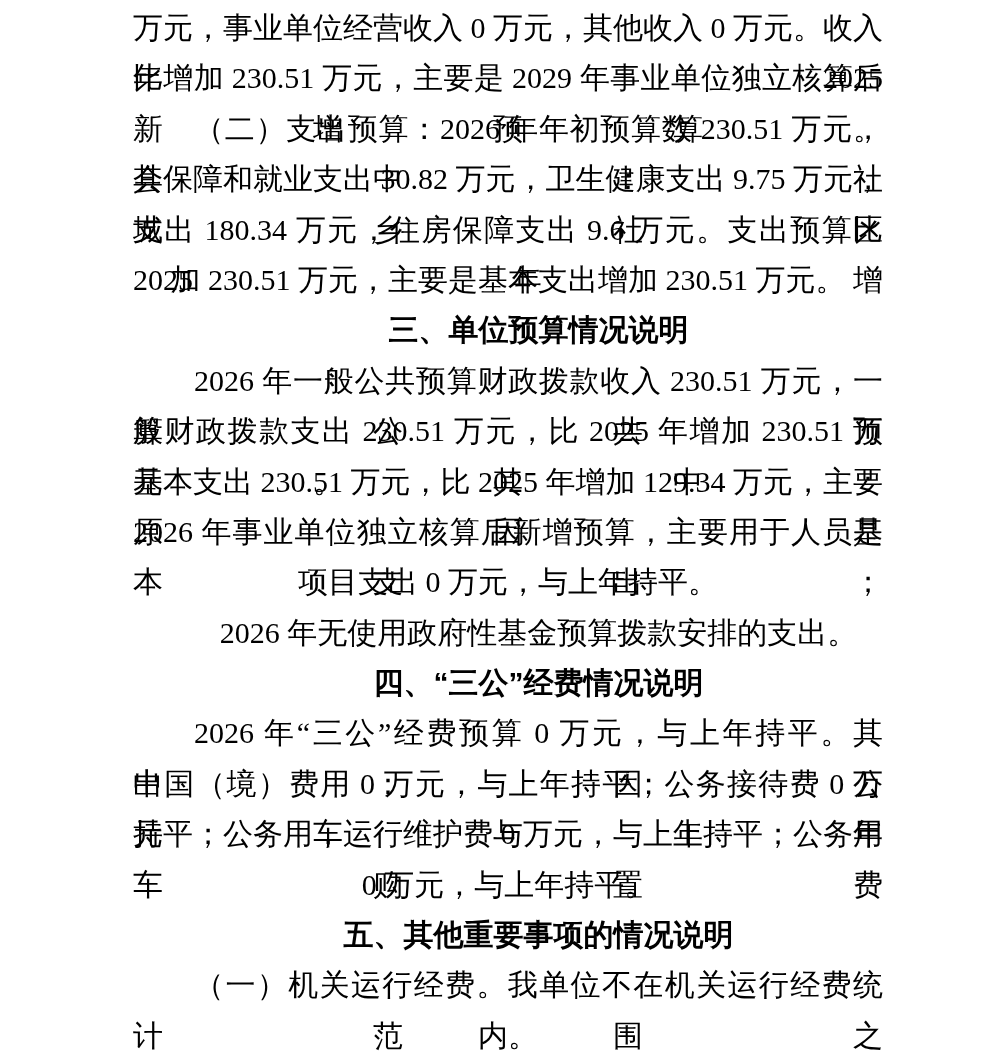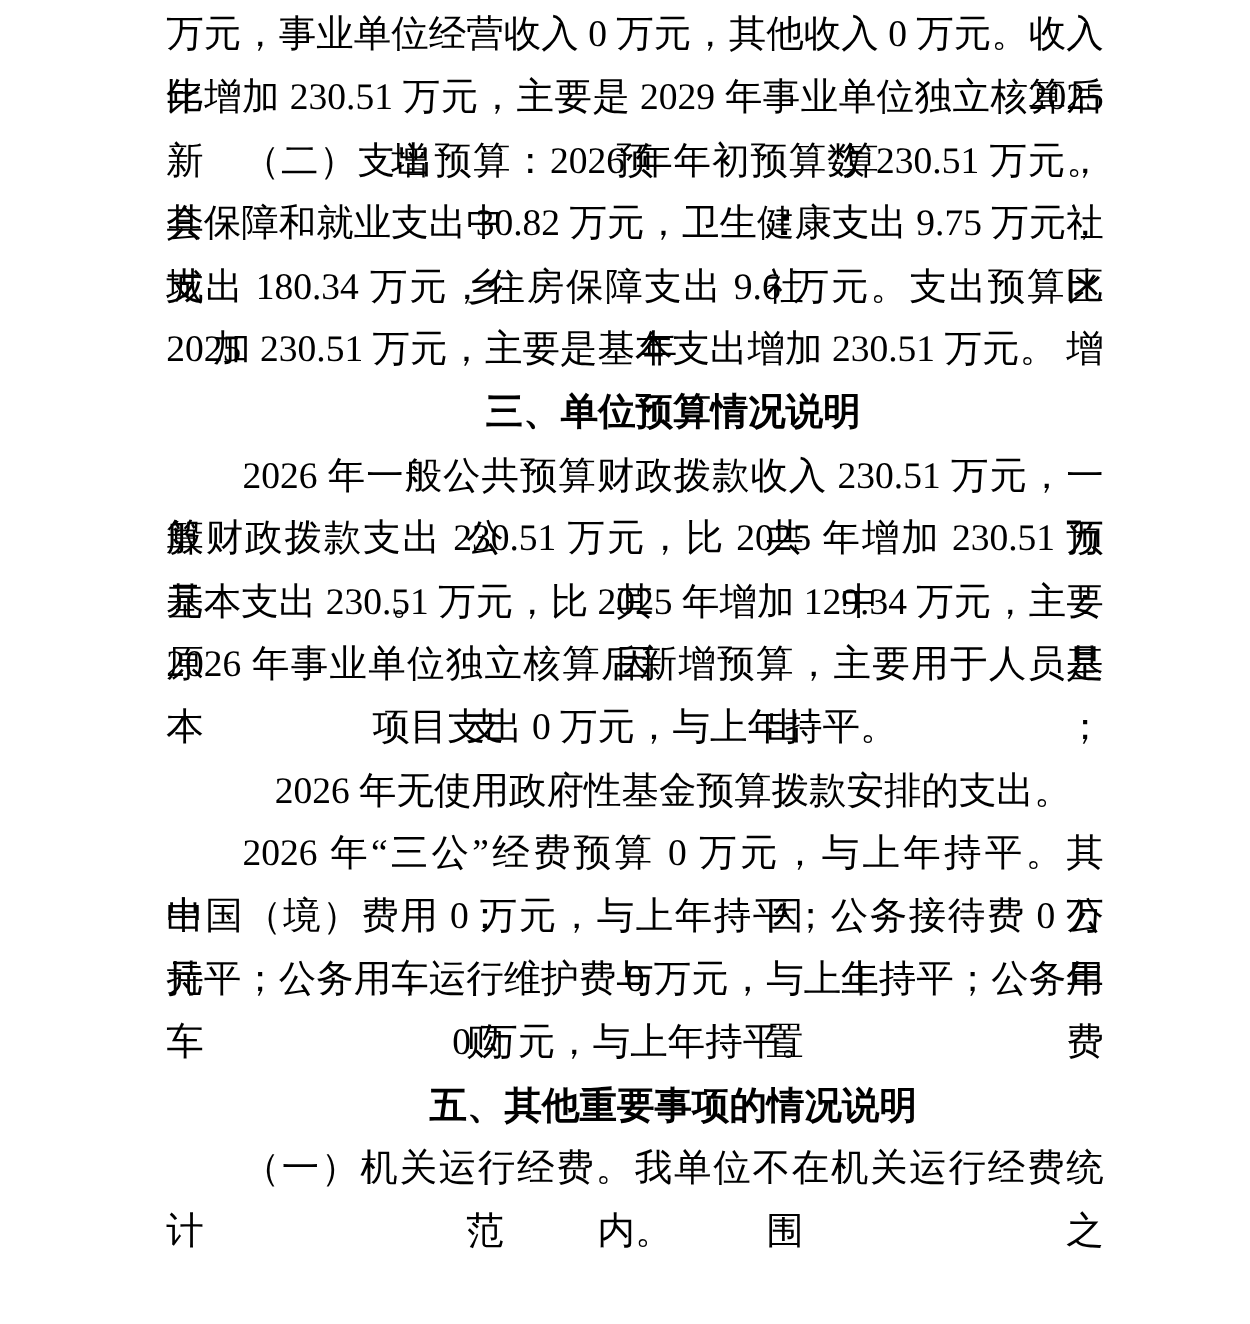--- a/index.html
+++ b/index.html
@@ -58,20 +58,21 @@
       <div class="line justify"><span>会保障和就业支出 30.82 万元，卫生健康支出 9.75 万元，城乡社区</span></div>
       <div class="line justify"><span>支出 180.34 万元，住房保障支出 9.6 万元。支出预算比 2025 年增</span></div>
       <div class="line"><span>加 230.51 万元，主要是基本支出增加 230.51 万元。</span></div>
       <div class="line heading indent"><span>三、单位预算情况说明</span></div>
       <div class="line indent justify"><span>2026 年一般公共预算财政拨款收入 230.51 万元，一般公共预</span></div>
       <div class="line justify"><span>算财政拨款支出 230.51 万元，比 2025 年增加 230.51 万元。其中：</span></div>
       <div class="line justify"><span>基本支出 230.51 万元，比 2025 年增加 129.34 万元，主要原因是</span></div>
       <div class="line justify"><span>2026 年事业单位独立核算后新增预算，主要用于人员基本支出；</span></div>
       <div class="line"><span>项目支出 0 万元，与上年持平。</span></div>
       <div class="line indent"><span>2026 年无使用政府性基金预算拨款安排的支出。</span></div>
+      <div class="line heading indent"><span>四、“三公”经费情况说明</span></div>
       <div class="line indent justify"><span>2026 年“三公”经费预算 0 万元，与上年持平。其中：因公</span></div>
       <div class="line justify"><span>出国（境）费用 0 万元，与上年持平；公务接待费 0 万元，与上年</span></div>
       <div class="line justify"><span>持平；公务用车运行维护费 0 万元，与上年持平；公务用车购置费</span></div>
       <div class="line"><span>0 万元，与上年持平。</span></div>
       <div class="line heading indent"><span>五、其他重要事项的情况说明</span></div>
       <div class="line indent justify"><span>（一）机关运行经费。我单位不在机关运行经费统计范围之</span></div>
       <div class="line"><span>内。</span></div>
     </div>
 </div>
 

